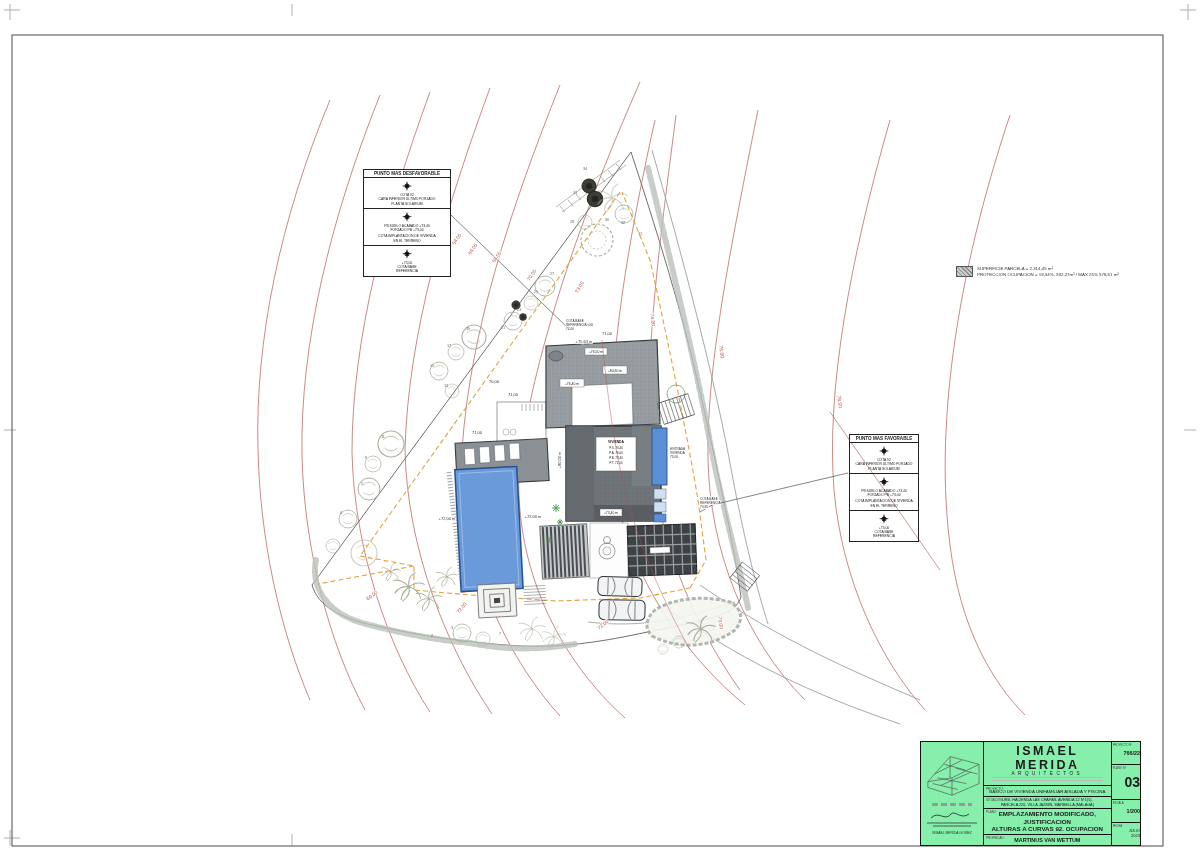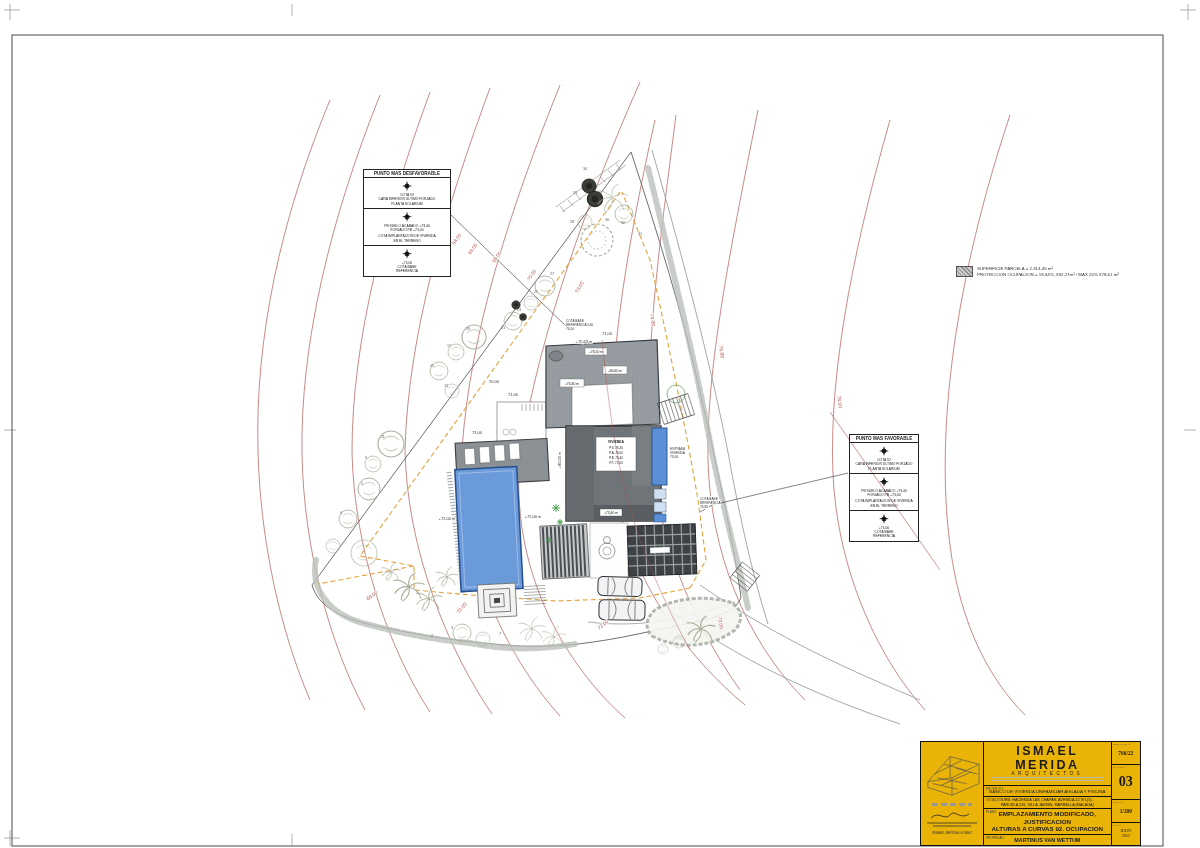--- a/index.html
+++ b/index.html
@@ -27,41 +27,41 @@
   .star .s2{transform:rotate(45deg) scale(.72);}
 
   
   .legend{position:absolute;left:956px;top:266px;display:flex;align-items:center;gap:4px;}
   .legend .swatch{width:15px;height:9px;background:
       repeating-linear-gradient(45deg,#8f8f8f 0 1px,#c9c9c9 1px 3px);border:1px solid #555;}
   .legend .lt{font-size:4.4px;line-height:1.35;color:#333;}
 
   
   .tb{position:absolute;left:920px;top:741px;width:221px;height:105px;border:1.4px solid #111;
-      display:flex;background:#eab308;box-sizing:border-box;}
+      display:flex;background:#86efac;box-sizing:border-box;}
   .tb *{box-sizing:border-box;}
   .tb .col-sketch{width:64px;border-right:1.2px solid #111;display:flex;flex-direction:column;
       align-items:center;justify-content:flex-start;padding:3px 2px;}
   .tb .col-main{width:144px;border-right:1.2px solid #111;display:flex;flex-direction:column;}
   .tb .col-meta{width:32px;display:flex;flex-direction:column;}
   .tb .brandbox{border-bottom:1px solid #111;text-align:center;padding:2px 0 1px 0;}
   .tb .brand{font-size:12.5px;font-weight:bold;letter-spacing:2.5px;}
   .tb .brandsub{font-size:4.6px;letter-spacing:3.5px;margin-top:-1px;}
   .tb .contact{height:6px;margin:1px 8px 1px 8px;
       background:repeating-linear-gradient(#bbb 0 1px,transparent 1px 3px);}
   .tb .row{position:relative;border-bottom:1px solid #111;flex:1;display:flex;flex-direction:column;
       align-items:center;justify-content:center;padding:1px 2px 1px 2px;}
   .tb .row:last-child{border-bottom:none;}
   .tb .rl{position:absolute;left:2px;top:1px;font-size:3px;color:#444;}
   .tb .rv{font-size:4.4px;text-align:center;line-height:1.2;}
   .tb .rv.small{font-size:3.8px;}
   .tb .rv.big{font-size:6.2px;font-weight:bold;}
   .tb .rv.med{font-size:5.4px;font-weight:bold;}
   .tb .mcell{position:relative;border-bottom:1px solid #111;flex:1;display:flex;
-      align-items:center;justify-content:center;flex-direction:column;font-family:Liberation Serif, serif;}
+      align-items:flex-end;justify-content:center;flex-direction:column;}
   .tb .mcell:last-child{border-bottom:none;}
   .tb .ml{position:absolute;left:1px;top:1px;font-size:2.8px;color:#444;}
   .tb .mv{font-size:5.4px;font-weight:bold;}
   .tb .mv.huge{font-size:14px;font-weight:bold;}
   .tb .mv.date{font-size:4px;font-weight:normal;line-height:1.2;text-align:center;}
   .tb .sig-caption{height:3px;width:40px;background:repeating-linear-gradient(90deg,#999 0 6px,transparent 6px 9px);margin:2px 0;}
   .tb .name{font-size:3.4px;color:#333;margin-top:1px;}
 </style>
 </head>
 <body>

